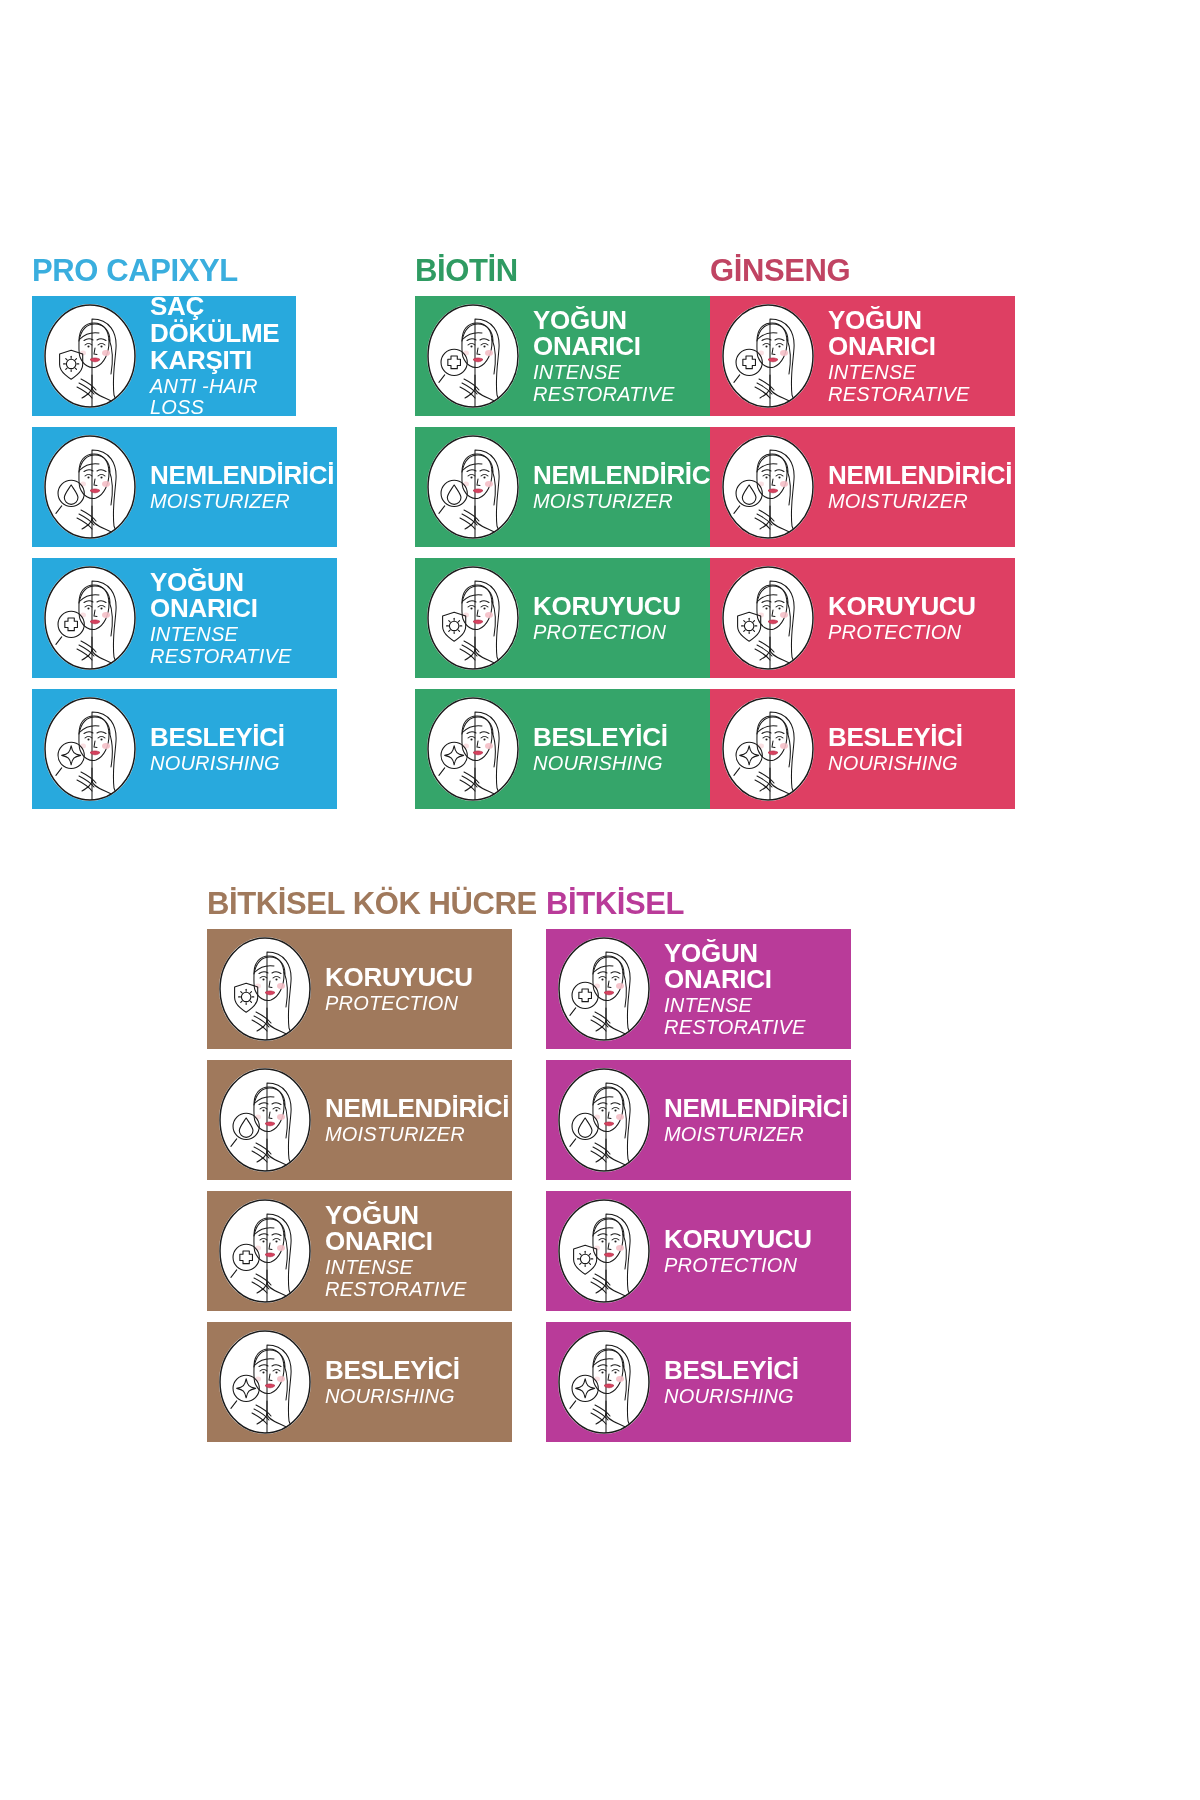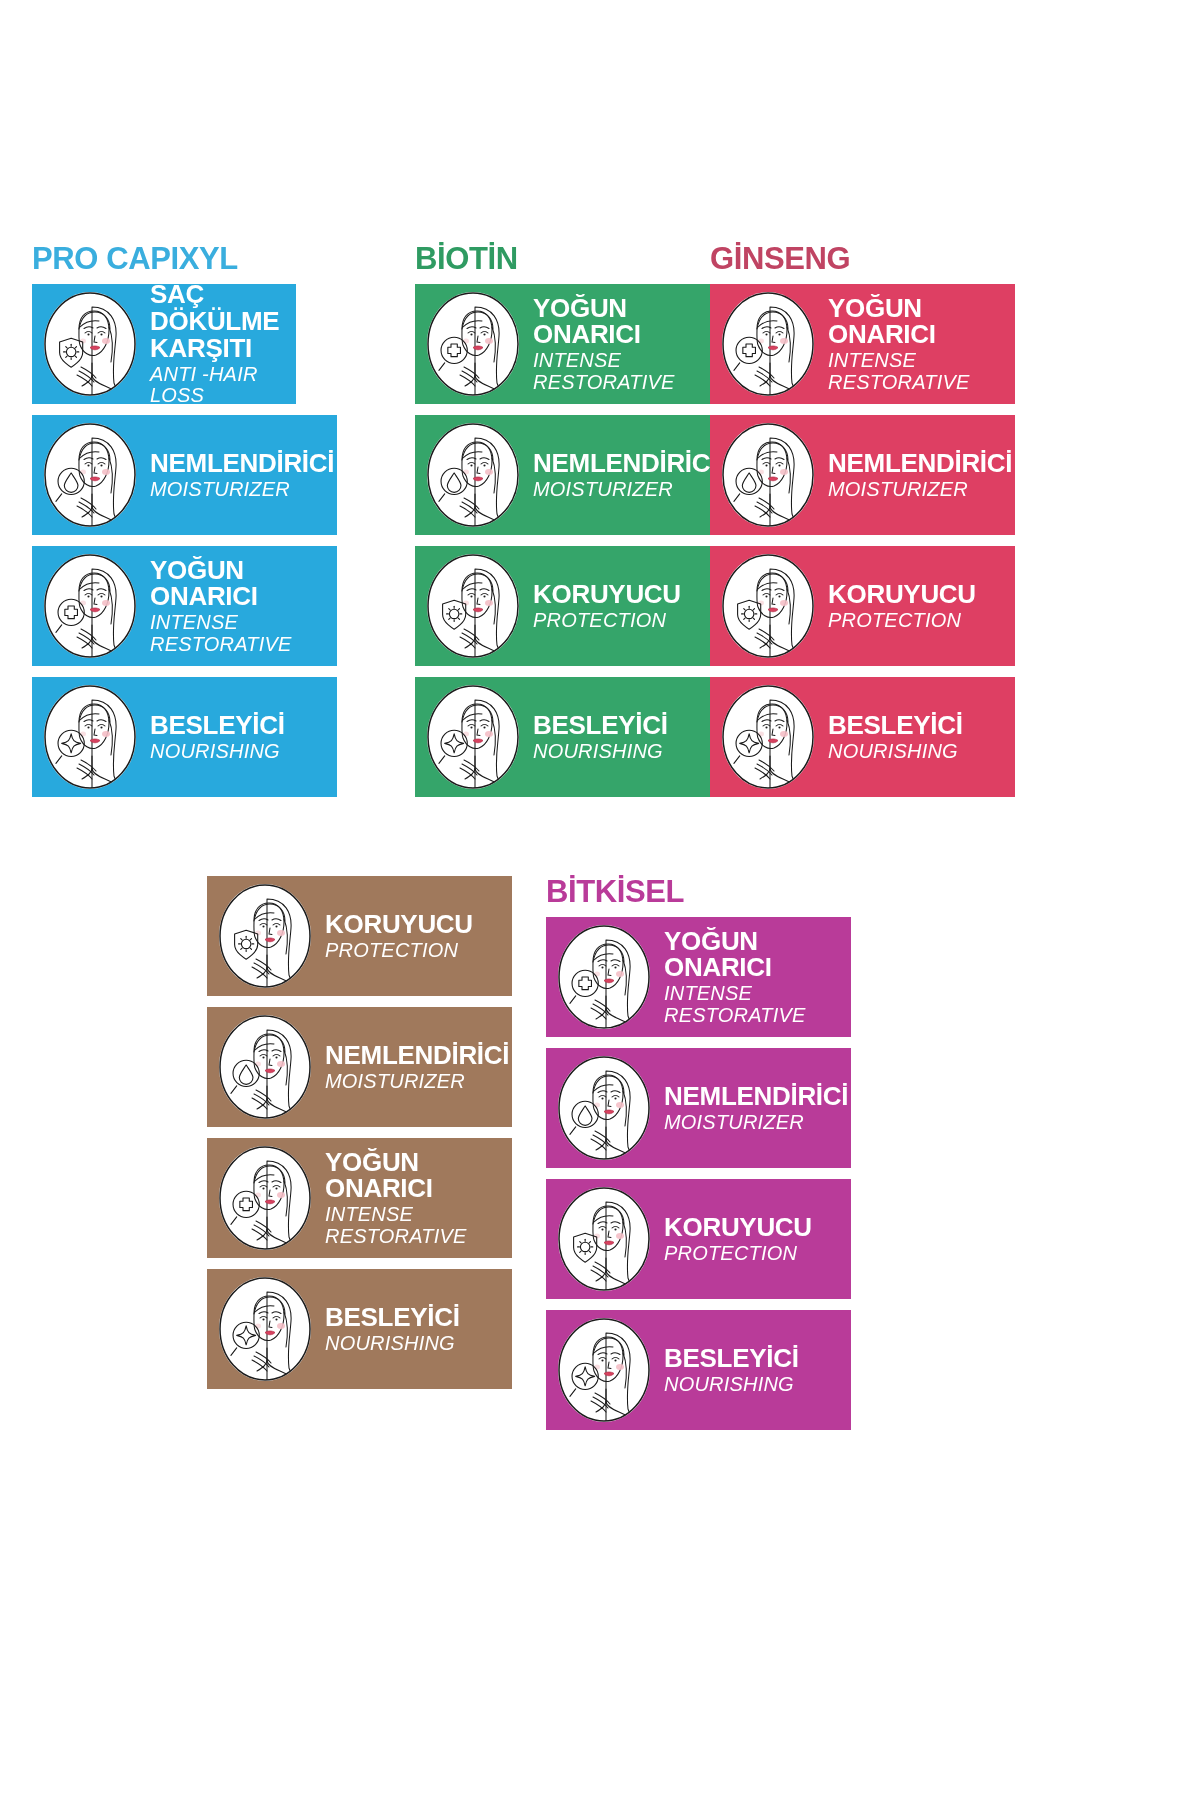--- a/index.html
+++ b/index.html
@@ -14,21 +14,21 @@
     position:absolute;
     left:0;top:0;
     width:1200px;height:1800px;
   }
 
   
   .group{position:absolute;}
   .group.top{top:243px;}
   .group.bottom{top:876px;}
 
-  .col{position:absolute;top:0;}
+  .col{position:absolute;top:12px;}
 
   .col-title{
     font-size:31px;
     font-weight:bold;
     letter-spacing:-0.4px;
     line-height:1;
     margin:0 0 10px 0;
     white-space:nowrap;
   }
 
@@ -765,20 +765,21 @@
             </div>
             <div class="card-text">
               <div class="tr-label">BESLEYİCİ</div>
               <div class="en-label">NOURISHING</div>
             </div>
           </div>
         </div>
       </div>
       <div class="group bottom" style="left: 0px; width: 1200px;">
         <div class="col" style="left: 207px; width: 305px;">
+          <div class="col-title" style="color: rgb(160, 121, 92);">BİTKİSEL KÖK HÜCRE</div>
           <div class="card" style="background: rgb(160, 121, 92); height: 120px; width: 305px;">
             <div class="avatar">
   <svg viewBox="0 0 184 208" preserveAspectRatio="xMidYMid meet">
     <defs>
       <clipPath id="clshield">
                     <ellipse cx="92" cy="104" rx="90" ry="102"></ellipse>
                   </clipPath>
     </defs>
     <ellipse cx="92" cy="104" rx="90" ry="102" fill="#ffffff" stroke="#1a1a1a" stroke-width="3"></ellipse>
     <g clip-path="url(#clshield)">

